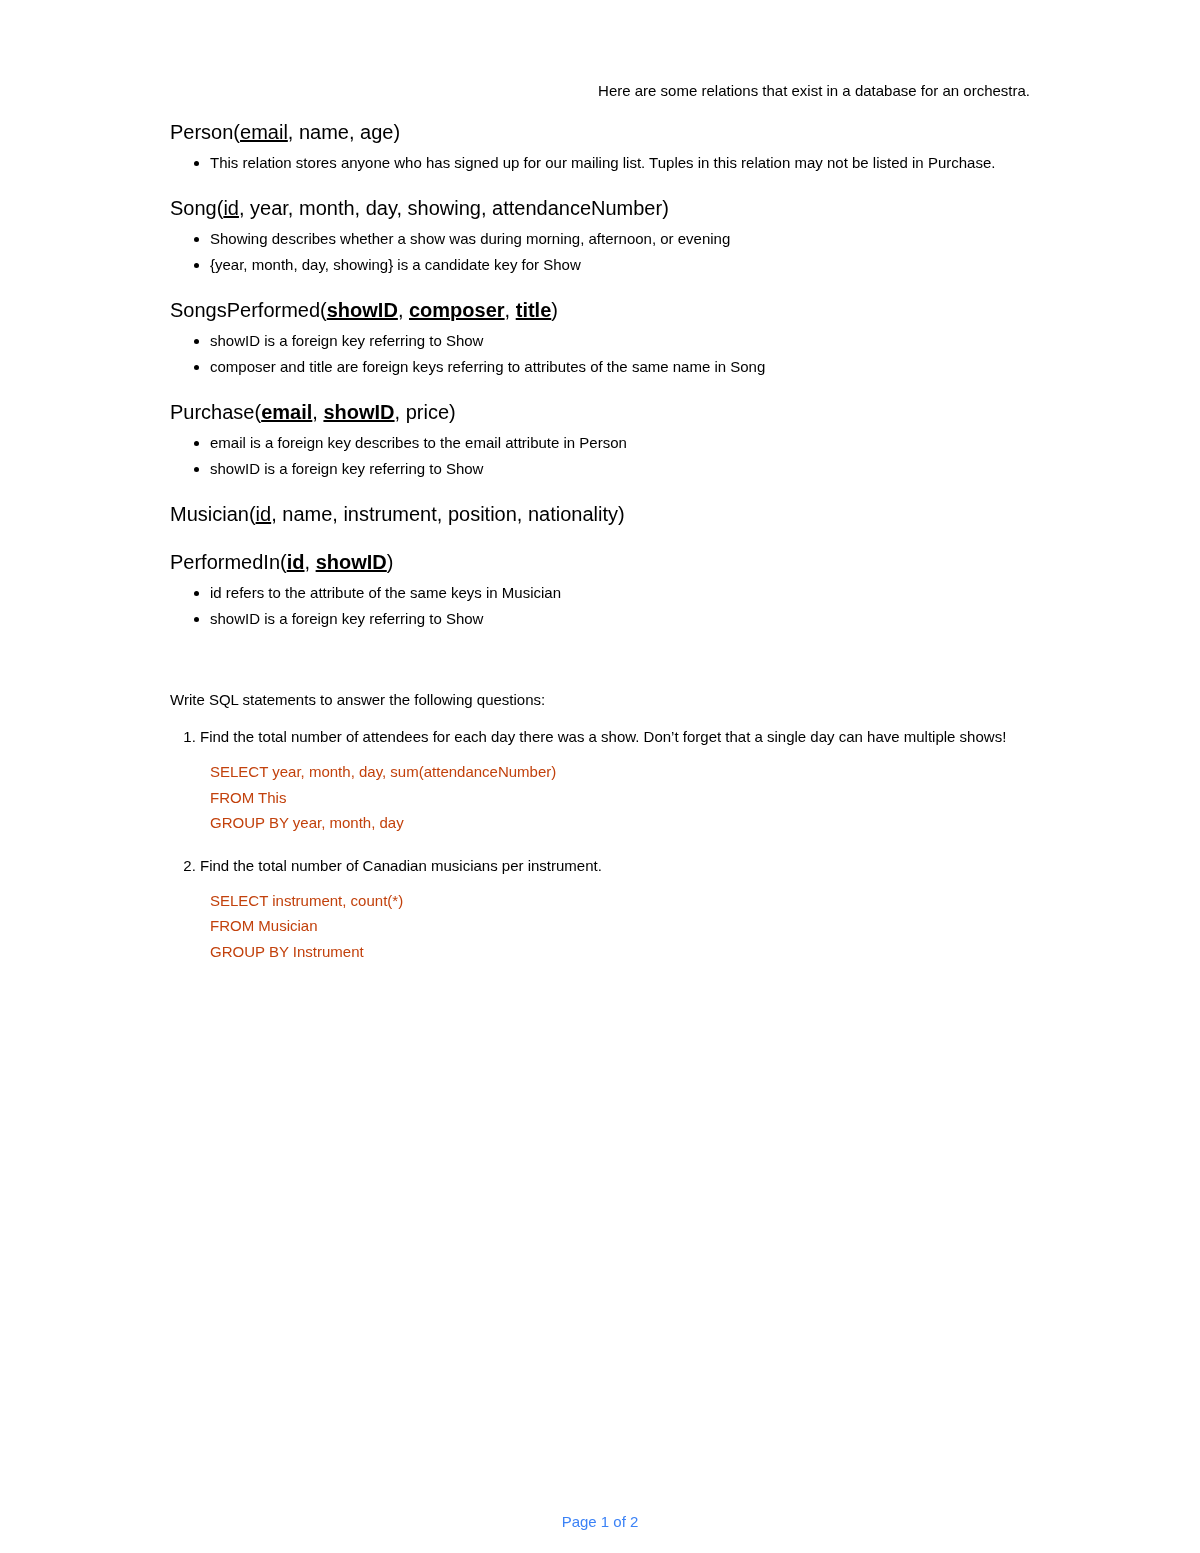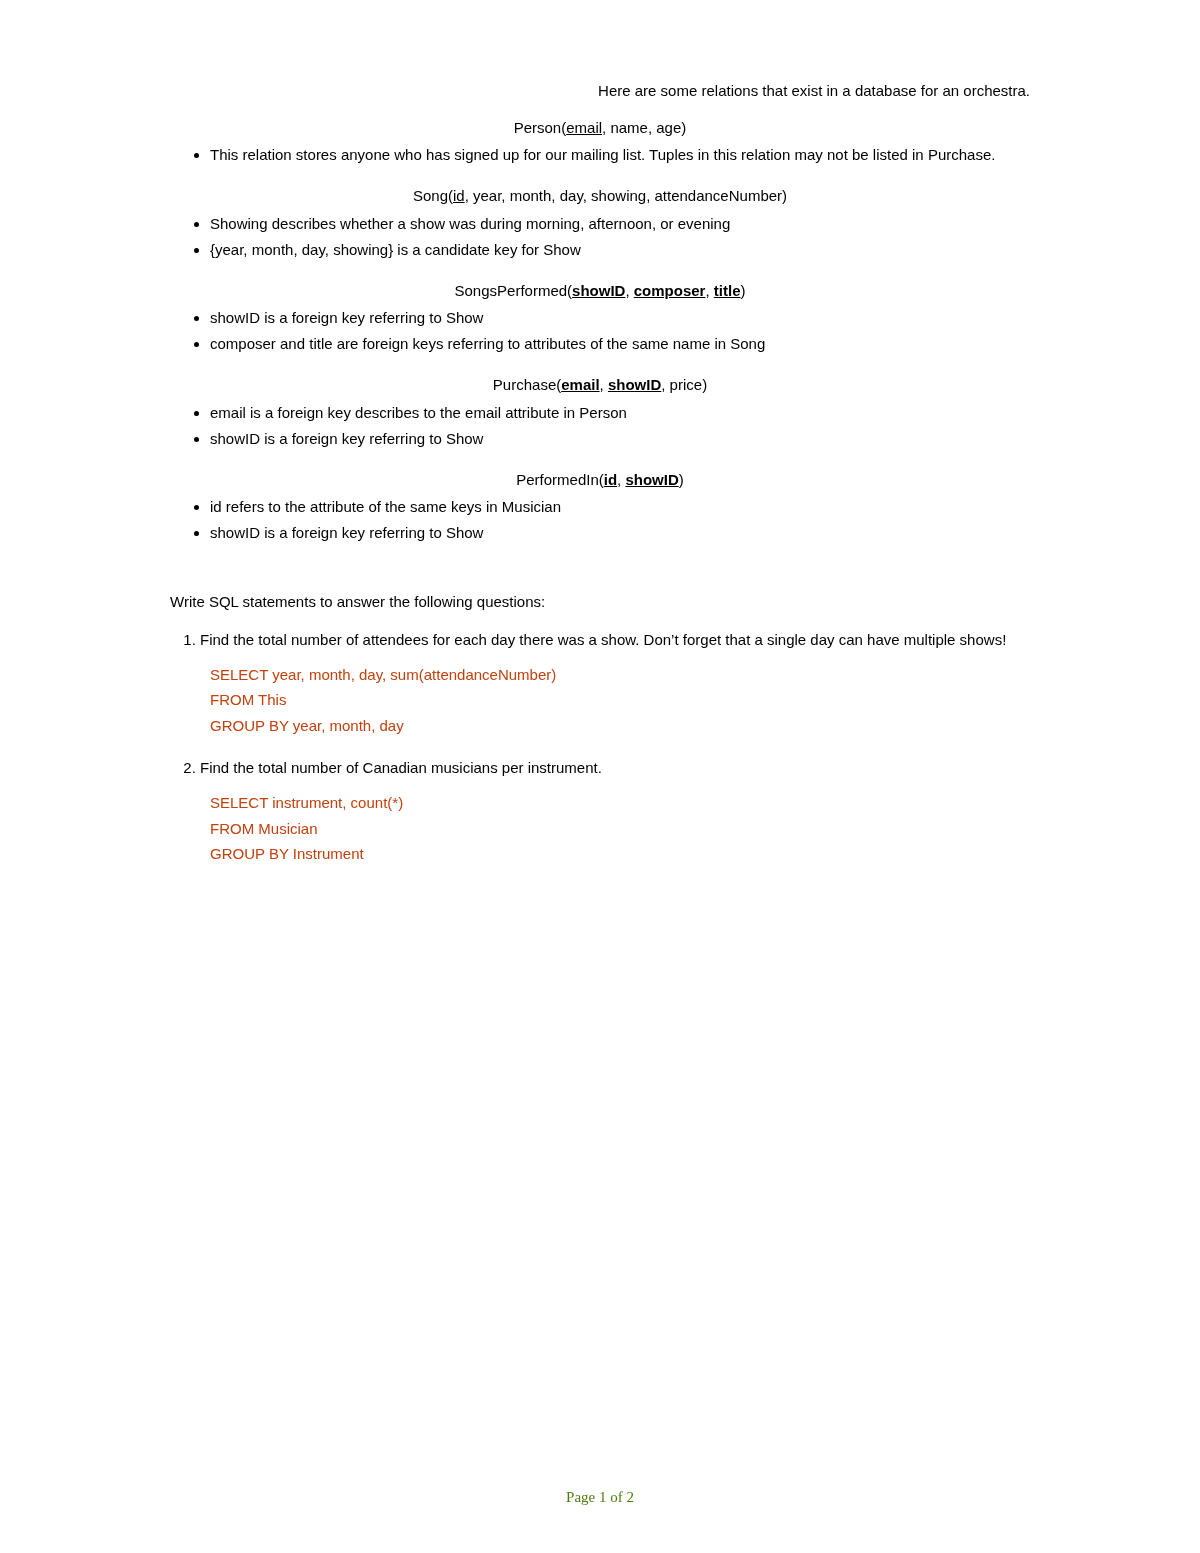--- a/index.html
+++ b/index.html
@@ -29,24 +29,23 @@
       margin-bottom: 18px;
     }
 
     .paragraph {
       margin-bottom: 14px;
       line-height: 1.5;
       text-align: right;
     }
 
     .relation-title {
-      font-size: 15px;
+      font-size: 20px;
       line-height: 1.5;
       margin-bottom: 4px;
-      text-align: center;
     }
 
     .underline {
       text-decoration: underline;
     }
 
     .bold {
       font-weight: bold;
     }
 
@@ -79,30 +78,29 @@
       color: #c2410c;
       font-family: Arial, sans-serif;
       font-size: 15px;
       line-height: 1.7;
       margin: 10px 0 18px 0;
       padding-left: 10px;
     }
 
     .page-number {
       position: absolute;
-      bottom: 47px;
+      bottom: 23px;
       width: 100%;
       text-align: center;
       font-size: 15px;
-      color: #4d7c0f;
-      font-family: Liberation Serif, serif;
+      color: #3b82f6;
     }
 
     .question-section {
-      margin-top: 12px;
+      margin-top: 24px;
     }
 
     .question-intro {
       margin-bottom: 14px;
       line-height: 1.5;
     }
 
     .blank-line {
       height: 16px;
     }
@@ -149,20 +147,25 @@
   <div class="section">
     <div class="relation-title">
       <span>Purchase(</span><span class="bold underline">email</span><span>, </span><span class="bold underline">showID</span><span>, price)</span>
     </div>
     <ul>
       <li>email is a foreign key describes to the email attribute in Person</li>
       <li>showID is a foreign key referring to Show</li>
     </ul>
   </div>
 
+  <div class="section">
+    <div class="relation-title">
+      <span>Musician(</span><span class="underline">id</span><span>, name, instrument, position, nationality)</span>
+    </div>
+  </div>
 
   <div class="section">
     <div class="relation-title">
       <span>PerformedIn(</span><span class="bold underline">id</span><span>, </span><span class="bold underline">showID</span><span>)</span>
     </div>
     <ul>
       <li>id refers to the attribute of the same keys in Musician</li>
       <li>showID is a foreign key referring to Show</li>
     </ul>
   </div>

